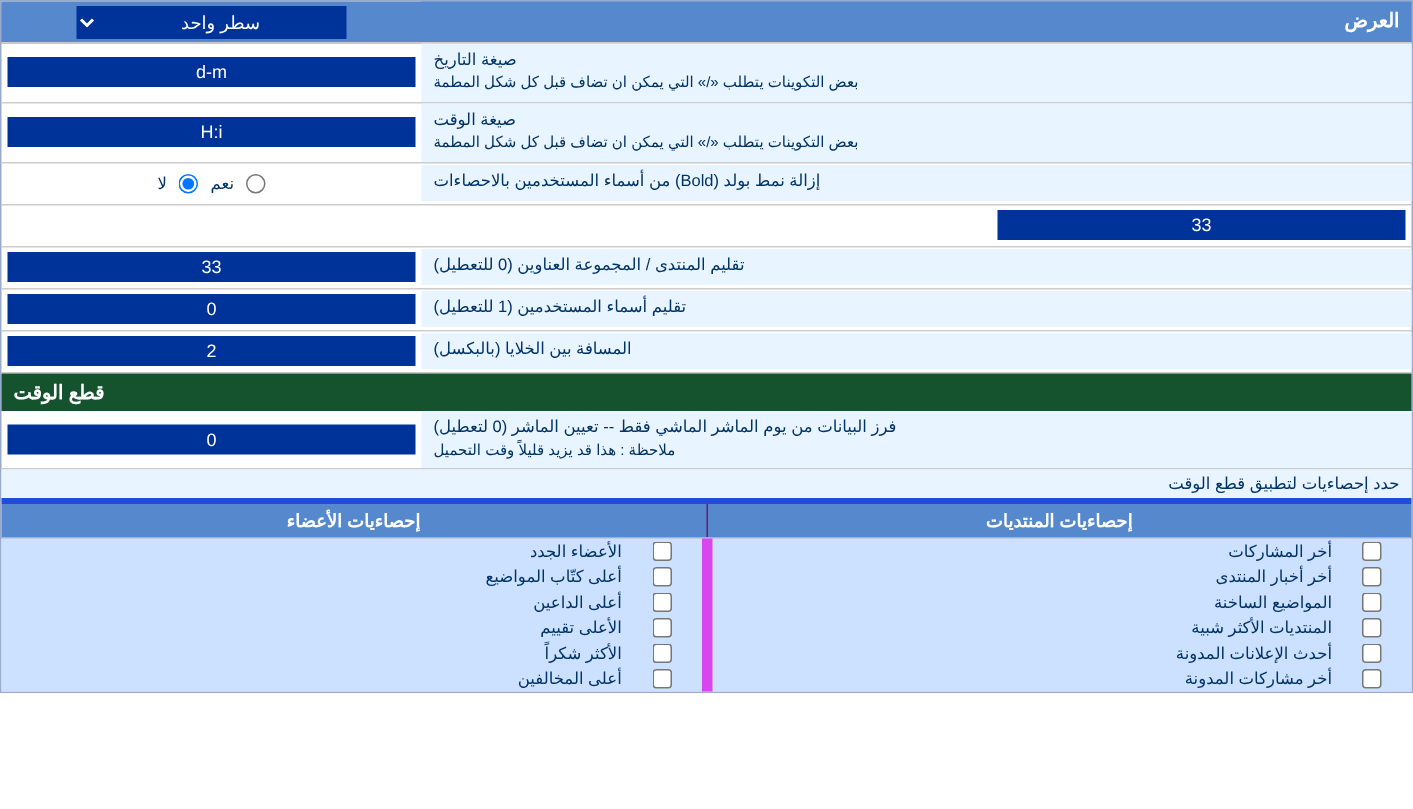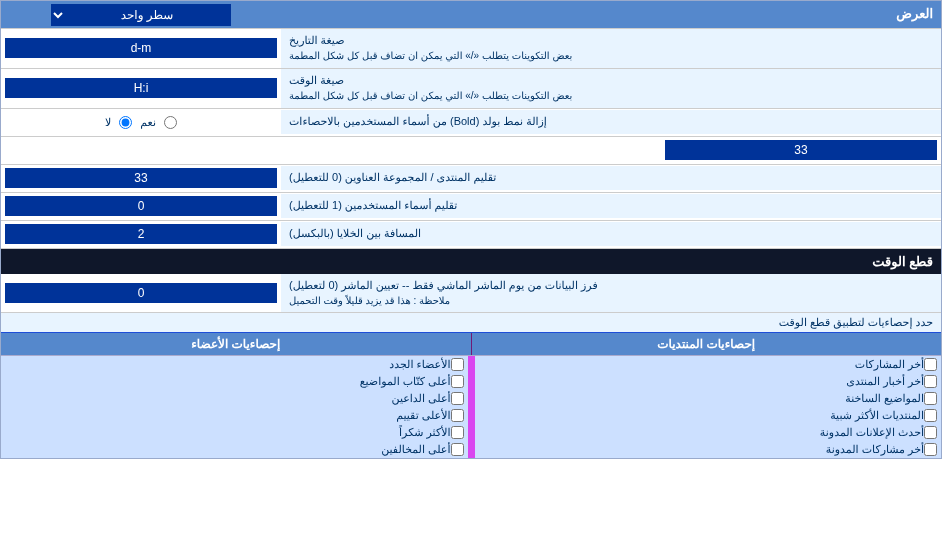--- a/index.html
+++ b/index.html
@@ -46,24 +46,24 @@
       background: #003399;
       color: #fff;
       border: none;
       padding: 3px 4px;
       text-align: center;
       font-size: 12px;
       font-family: Arial, Tahoma, sans-serif;
       width: 180px;
     }
     .section-header {
-      background: #0f172a;
+      background: #14532d;
       color: #fff;
       font-weight: bold;
-      text-align: right;
+      text-align: left;
       padding: 5px 8px;
       font-size: 13px;
     }
     .radio-group {
       display: flex;
       align-items: center;
       gap: 8px;
       justify-content: center;
     }
     .radio-label {
@@ -81,22 +81,22 @@
       font-weight: bold;
       text-align: center;
       padding: 4px 6px;
       font-size: 12px;
       border-left: 1px solid #701a75;
     }
     .bottom-header-cell:last-child { border-left: none; }
     .checkbox-row {
       display: flex;
       align-items: center;
-      padding: 2px 4px;
-      gap: 0;
+      padding: 2px 20px;
+      gap: 20px;
     }
     .checkbox-row input[type=checkbox] {
       margin: 0;
     }
     .checkbox-row label {
       color: #003366;
       font-size: 11px;
     }
     .bottom-grid {
       display: flex;
@@ -104,21 +104,21 @@
     }
     .bottom-col {
       flex: 1;
       border-left: 7px solid #d946ef;
     }
     .bottom-col:last-child { border-left: none; }
     .limit-row {
       display: flex;
       align-items: center;
       background: #e8f4ff;
-      border-bottom: 1px solid #1d4ed8;
+      border-bottom: 4px solid #1d4ed8;
       padding: 3px 8px;
     }
     .limit-label {
       flex: 1;
       color: #003366;
       text-align: right;
       font-size: 11px;
     }
   </style>
 </head>

